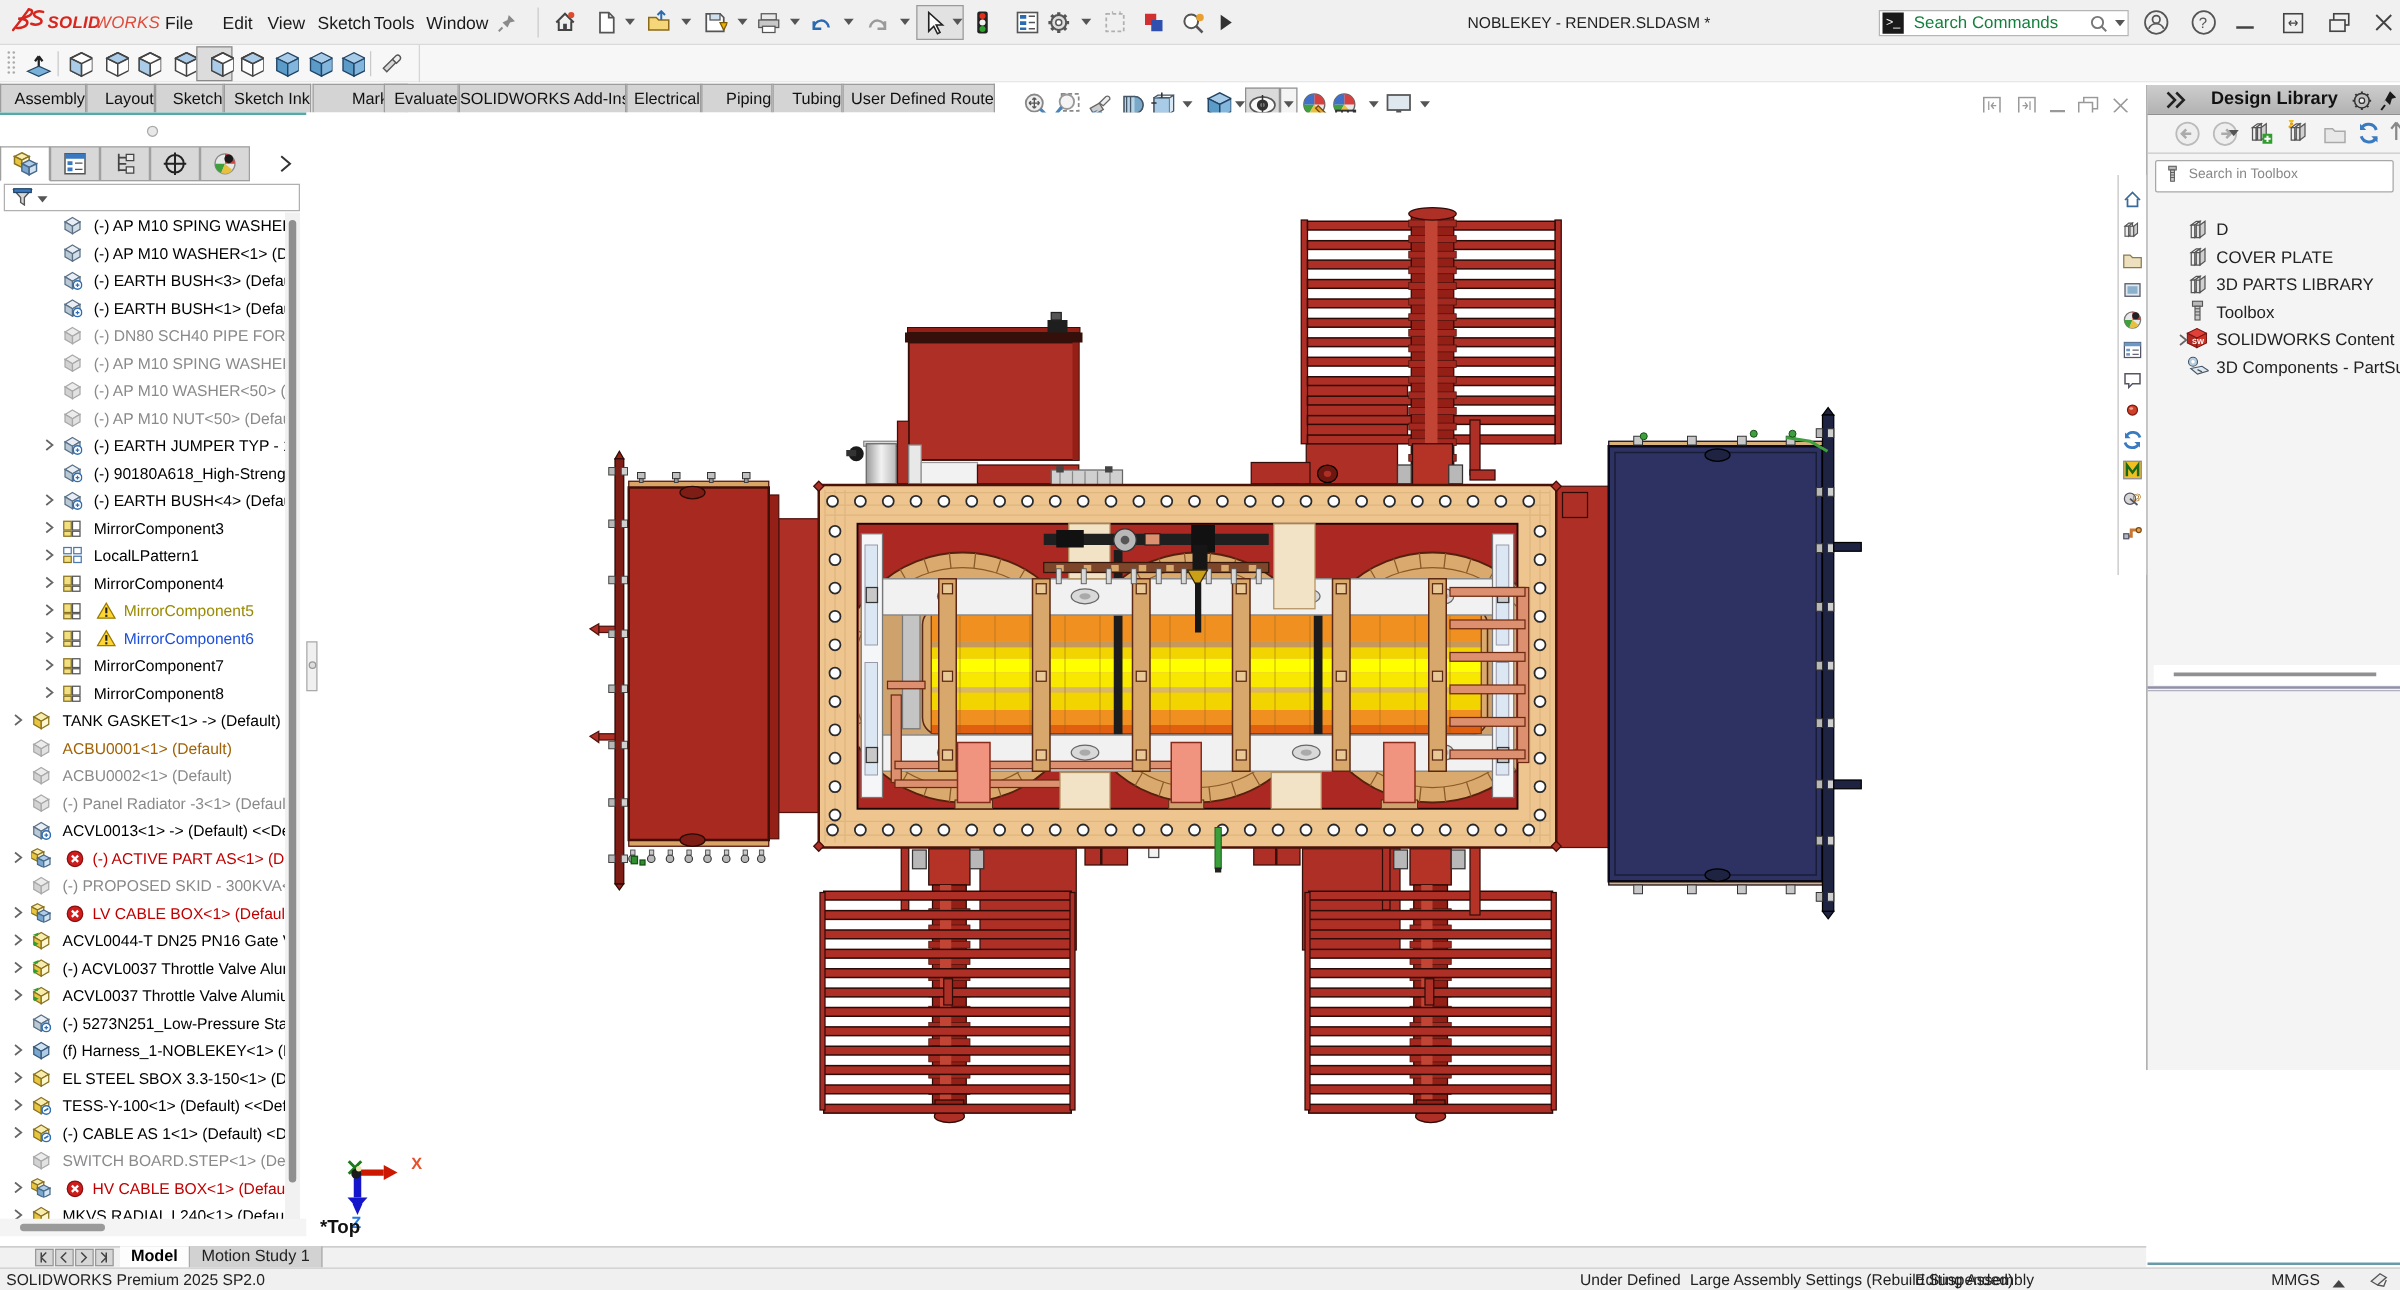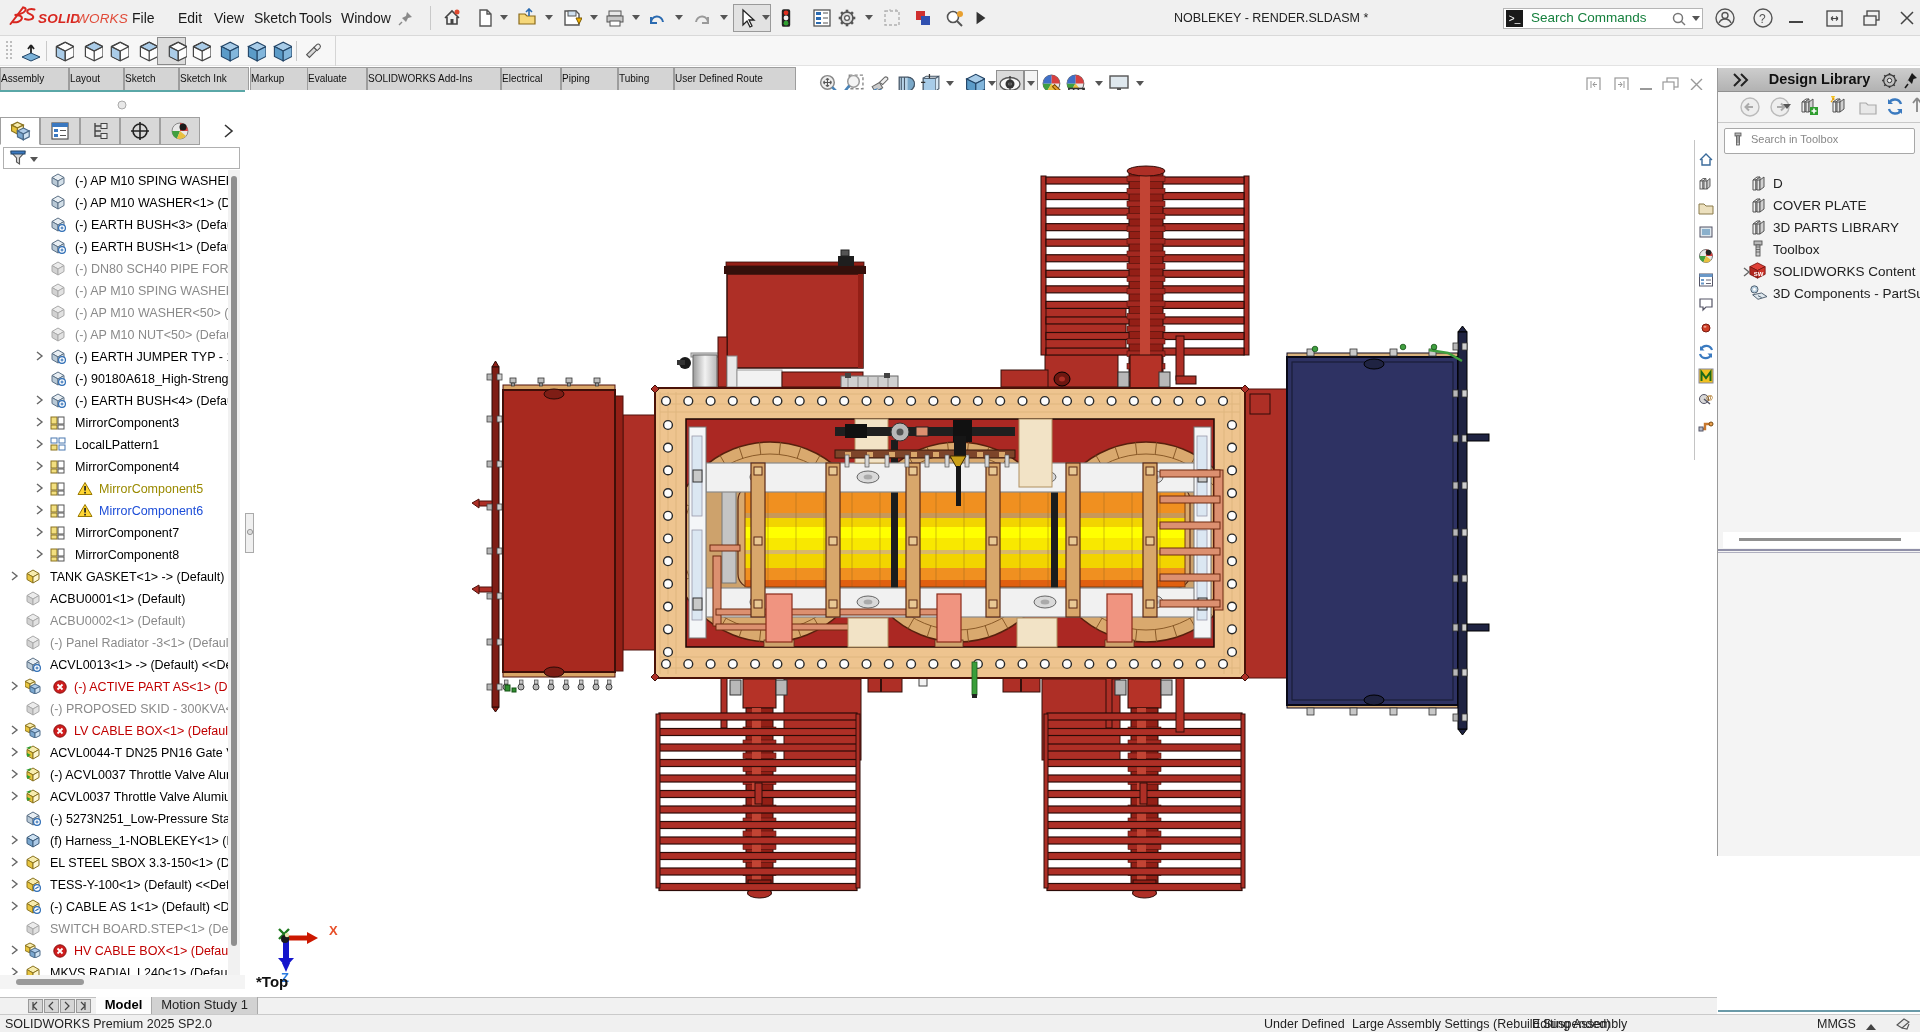--- a/index.html
+++ b/index.html
@@ -1,20 +1,20 @@
 <!DOCTYPE html>
 <html><head><meta charset="utf-8"><style>
 *{margin:0;padding:0;box-sizing:border-box}
 body{width:1920px;height:1032px;position:relative;font-family:"Liberation Sans",sans-serif;background:#fff;overflow:hidden}
 .abs{position:absolute}
 #title{left:0;top:0;width:1920px;height:36px;background:#f0f0f0;border-bottom:1px solid #d9d9d9}
 .menu{position:absolute;top:0;height:36px;line-height:36px;font-size:14px;color:#1a1a1a}
 #tb2{left:0;top:36px;width:1920px;height:30px;background:#f7f7f7;border-bottom:1px solid #e3e3e3}
 #tabs{left:0;top:66px;width:1920px;height:24px;background:#fff}
-.tab{position:absolute;top:1px;height:23px;background:#d4d4d4;border:1px solid #9d9d9d;border-bottom:none;font-size:10px;color:#111;text-align:left;line-height:22px;white-space:nowrap;overflow:hidden}
+.tab{position:absolute;top:1px;height:23px;background:#d4d4d4;border:1px solid #9d9d9d;border-bottom:none;font-size:13px;color:#111;text-align:right;line-height:22px;white-space:nowrap;overflow:hidden}
 #lp{left:0;top:90px;width:245px;height:907px;background:#fff;border-top:2px solid #5aa7a7}
 .ptab{position:absolute;top:25px;height:28px;width:40px;background:#d8d8d8;border:1px solid #a0a0a0}
 .trow{position:absolute;left:0;width:245px;height:22px}
 .tar{position:absolute;top:6px;width:10px;height:10px}
 .tic{position:absolute;top:3px;width:16px;height:16px}
 .ttx{position:absolute;top:4.5px;font-size:12.5px;white-space:nowrap}
 #treeclip{position:absolute;left:0;top:0;width:228px;height:885px;overflow:hidden}
 #vp{left:245px;top:90px;width:1472px;height:907px;background:#fff}
 #tp{left:1717px;top:68px;width:203px;height:788px;background:#f4f4f4;border-left:1px solid #9a9a9a}
 #bb{left:0;top:997px;width:1717px;height:17px;background:#f1f1f1}
@@ -1186,21 +1186,21 @@
           <polygon points="8,9 14,5.5 14,11.5 8,15" fill="#fdf6cf" stroke="#8a7320" stroke-width="1"></polygon>
         </svg>
         <span class="ttx" style="left:50px;color:#000000">TANK GASKET&lt;1&gt; -&gt; (Default) &lt;&lt;</span>
       </div>
 <div class="trow" style="top:495px">
         <svg class="tic" style="left:25px" viewBox="0 0 16 16">
           <polygon points="8,2 14,5.5 8,9 2,5.5" fill="#ececec" stroke="#a9a9a9" stroke-width="1"></polygon>
           <polygon points="2,5.5 8,9 8,15 2,11.5" fill="#d2d2d2" stroke="#a9a9a9" stroke-width="1"></polygon>
           <polygon points="8,9 14,5.5 14,11.5 8,15" fill="#e2e2e2" stroke="#a9a9a9" stroke-width="1"></polygon>
         </svg>
-        <span class="ttx" style="left:50px;color:#000000">ACBU0001&lt;1&gt;  (Default)</span>
+        <span class="ttx" style="left:50px;color:#a16207">ACBU0001&lt;1&gt;  (Default)</span>
       </div>
 <div class="trow" style="top:517px">
         <svg class="tic" style="left:25px" viewBox="0 0 16 16">
           <polygon points="8,2 14,5.5 8,9 2,5.5" fill="#ececec" stroke="#a9a9a9" stroke-width="1"></polygon>
           <polygon points="2,5.5 8,9 8,15 2,11.5" fill="#d2d2d2" stroke="#a9a9a9" stroke-width="1"></polygon>
           <polygon points="8,9 14,5.5 14,11.5 8,15" fill="#e2e2e2" stroke="#a9a9a9" stroke-width="1"></polygon>
         </svg>
         <span class="ttx" style="left:50px;color:#8a8a8a">ACBU0002&lt;1&gt;  (Default)</span>
       </div>
 <div class="trow" style="top:539px">

